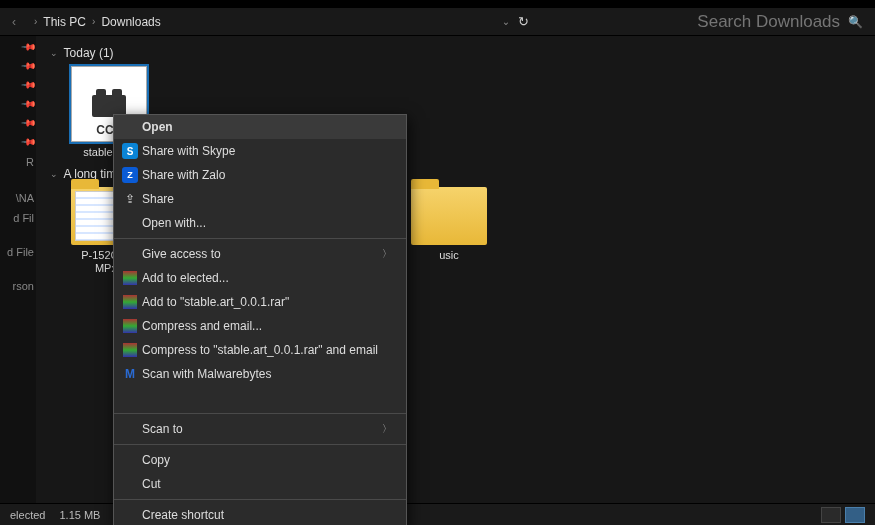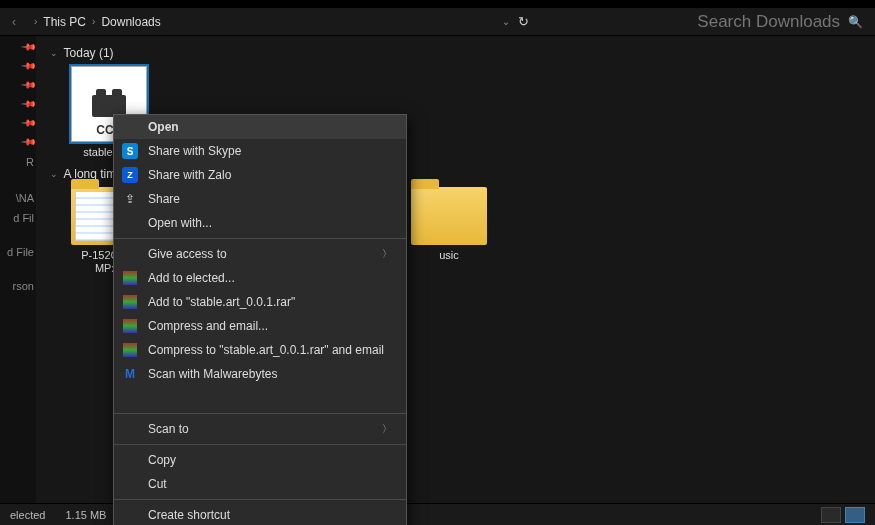--- a/index.html
+++ b/index.html
@@ -30,32 +30,32 @@
   .brick { width:34px; height:22px; background:#333; border-radius:2px; position:relative; margin-bottom:6px; }
   .brick:before, .brick:after { content:""; position:absolute; top:-6px; width:10px; height:6px; background:#333; border-radius:2px 2px 0 0; }
   .brick:before { left:4px; } .brick:after { right:4px; }
   .ext { margin-bottom:4px; }
   .tlabel { color:#ddd; font-size:11px; line-height:13px; word-break:break-word; }
   .folder { width:76px; height:58px; margin:0 auto 4px; background:linear-gradient(#f6d36b,#e8b838); border-radius:2px; position:relative; }
   .folder:before { content:""; position:absolute; top:-8px; left:0; width:28px; height:10px; background:#e8b838; border-radius:2px 2px 0 0; }
   .folder.paper:after { content:""; position:absolute; left:4px; top:4px; width:44px; height:48px; background:repeating-linear-gradient(#fff,#fff 5px,#d7e6ff 5px,#d7e6ff 7px); border:1px solid #ccc; }
 
   .ctx { position:absolute; left:113px; top:114px; width:294px; background:#2b2b2b; border:1px solid #555; box-shadow:2px 4px 14px rgba(0,0,0,.7); z-index:50; }
-  .ctx-row { height:24px; display:flex; align-items:center; padding:0 14px 0 8px; gap:10px; color:#ddd; font-size:12px; cursor:default; }
+  .ctx-row { height:24px; display:flex; align-items:center; padding:0 14px 0 8px; gap:4px; color:#ddd; font-size:12px; cursor:default; }
   .ctx-row.bold { font-weight:600; background:#3a3a3a; }
   .ctx-sep { height:1px; background:#4a4a4a; margin:3px 0; }
   .ctx-ico { width:16px; height:16px; display:flex; align-items:center; justify-content:center; font-size:12px; }
   .ctx-arrow { margin-left:auto; color:#bbb; font-size:10px; }
   .ico-skype { background:#0a84d6; color:#fff; border-radius:3px; font-weight:700; font-size:10px; }
   .ico-zalo { background:#0a5bd6; color:#fff; border-radius:3px; font-weight:700; font-size:9px; }
   .ico-share { color:#ddd; }
   .ico-rar { width:14px;height:14px;background:linear-gradient(#a33,#3a3,#33a); }
   .ico-mw { color:#2a6bd4; font-weight:700; }
 
-  .status { position:absolute; left:0; right:0; bottom:0; height:22px; background:#1a1a1a; display:flex; align-items:center; padding:0 10px; gap:20px; color:#bbb; font-size:11px; border-top:1px solid #000; }
+  .status { position:absolute; left:0; right:0; bottom:0; height:22px; background:#1a1a1a; display:flex; align-items:center; padding:0 10px; gap:14px; color:#bbb; font-size:11px; border-top:1px solid #000; }
   .status .right { margin-left:auto; display:flex; gap:4px; }
   .view-btn { width:20px; height:16px; background:#2a2a2a; border:1px solid #444; }
   .view-btn.active { background:#335f86; border-color:#4a7fab; }
 </style>
 </head>
 <body>
 
 <div class="titlebar"></div>
 
 <div class="addrbar">

